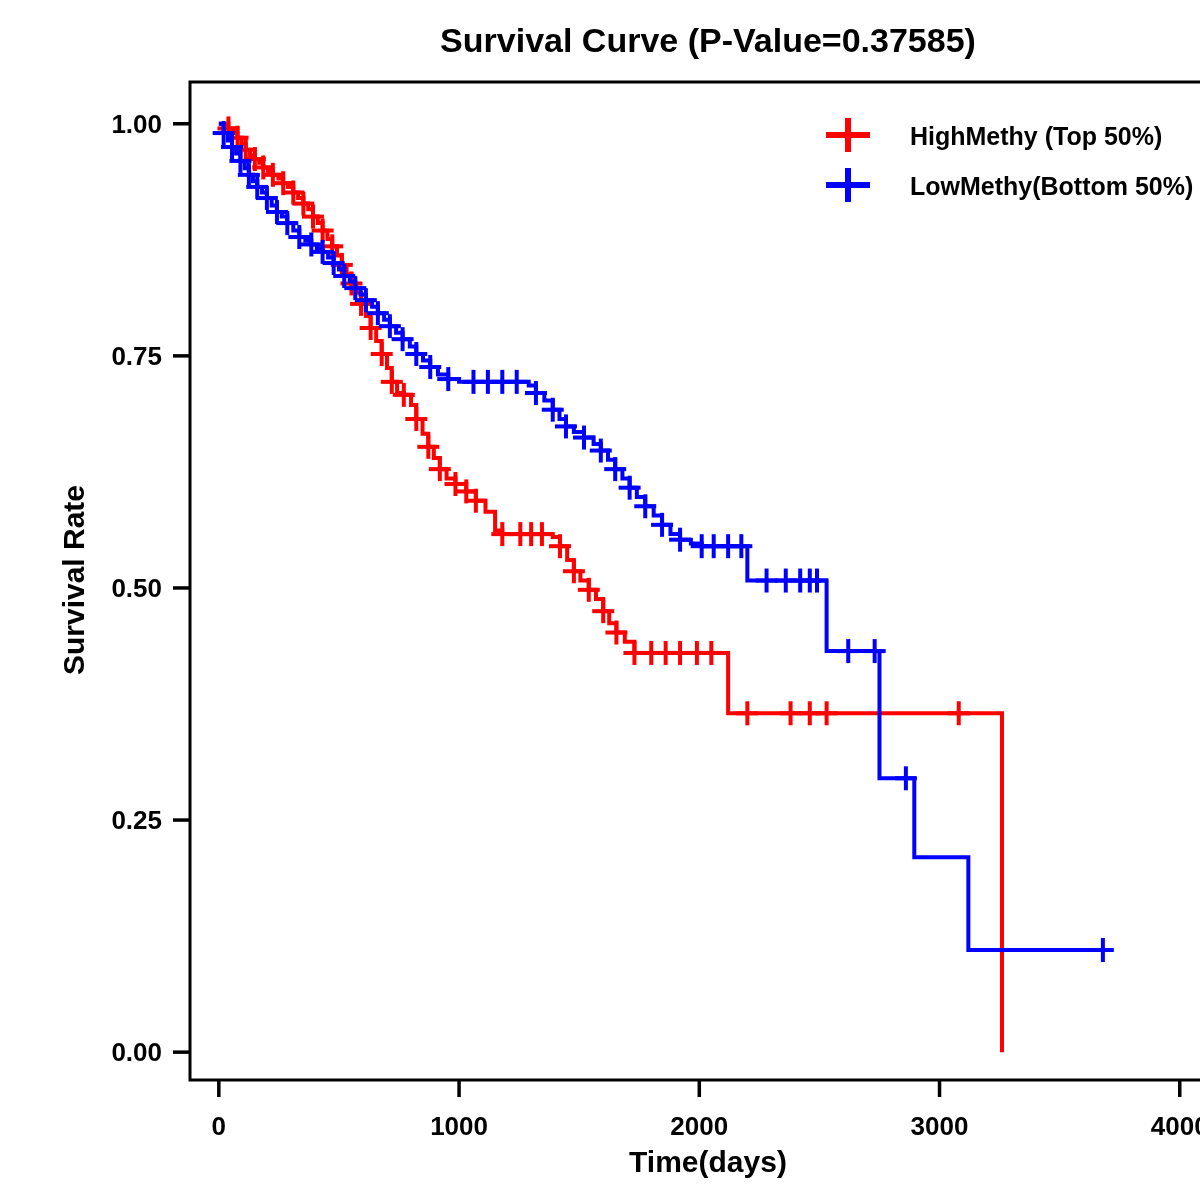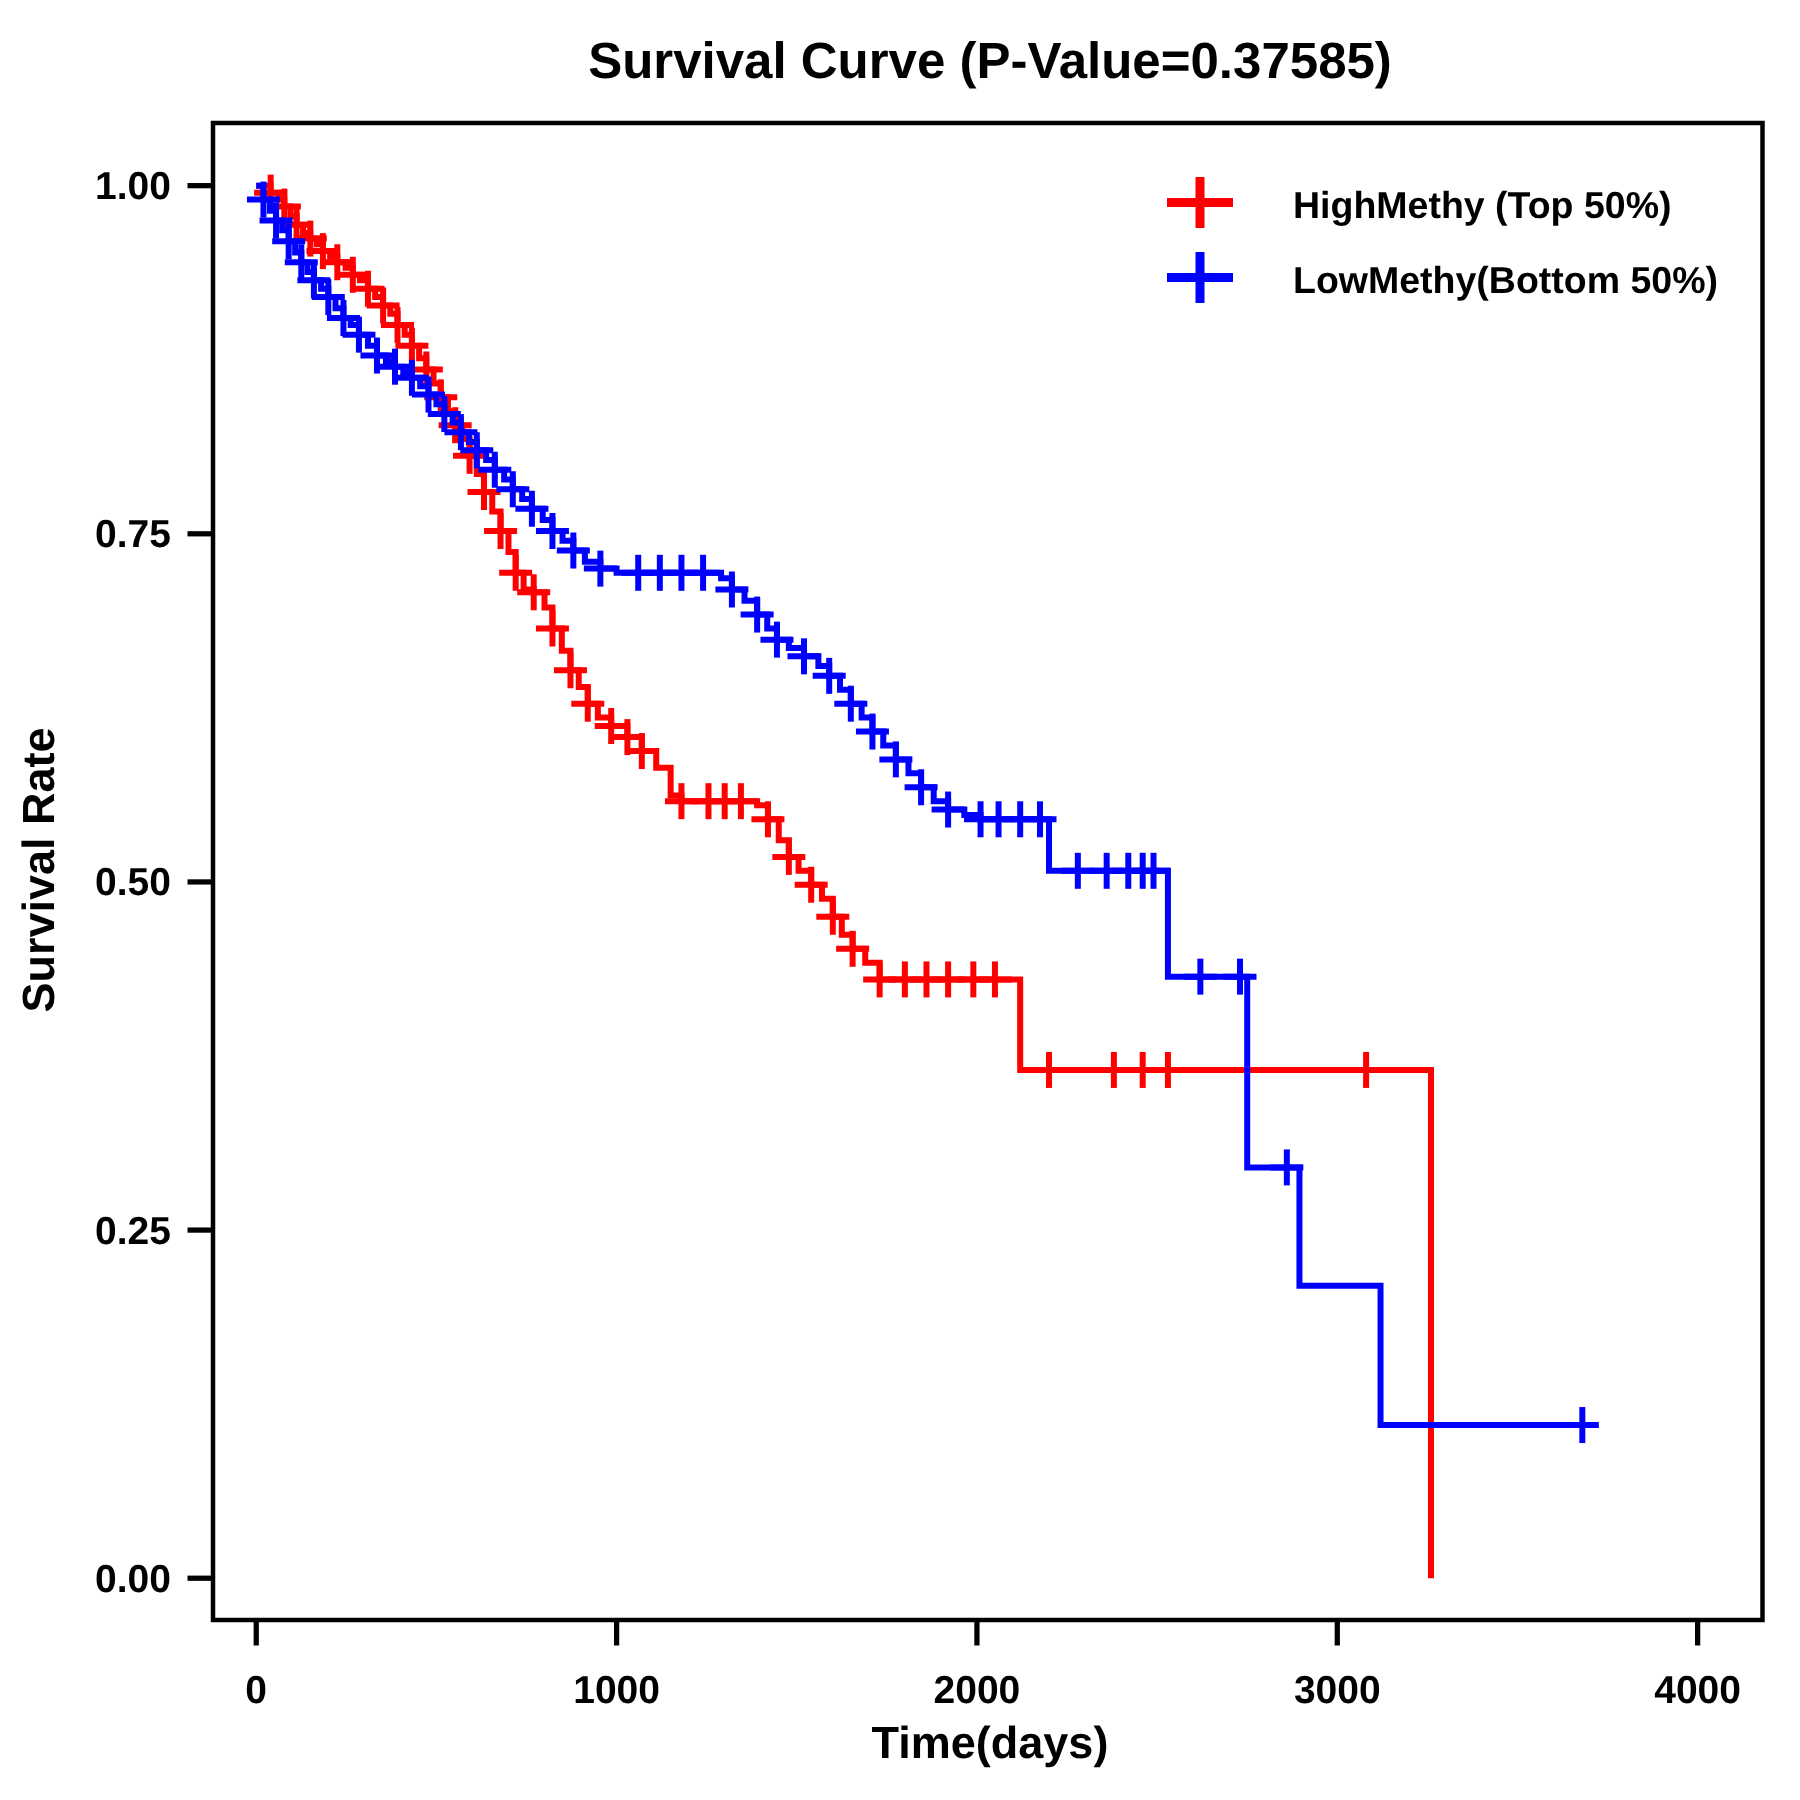--- a/index.html
+++ b/index.html
@@ -11,20 +11,21 @@
     width: 1200px;
     height: 1200px;
     font-family: "Liberation Sans", sans-serif;
     overflow: hidden;
   }
   #figure {
     position: relative;
     width: 1084px;
     height: 1200px;
     background: #ffffff;
+    margin-left: 48px;
   }
   #plot-svg {
     position: absolute;
     left: 0;
     top: 0;
     width: 1200px;
     height: 1200px;
     display: block;
   }
   .chart-title {

